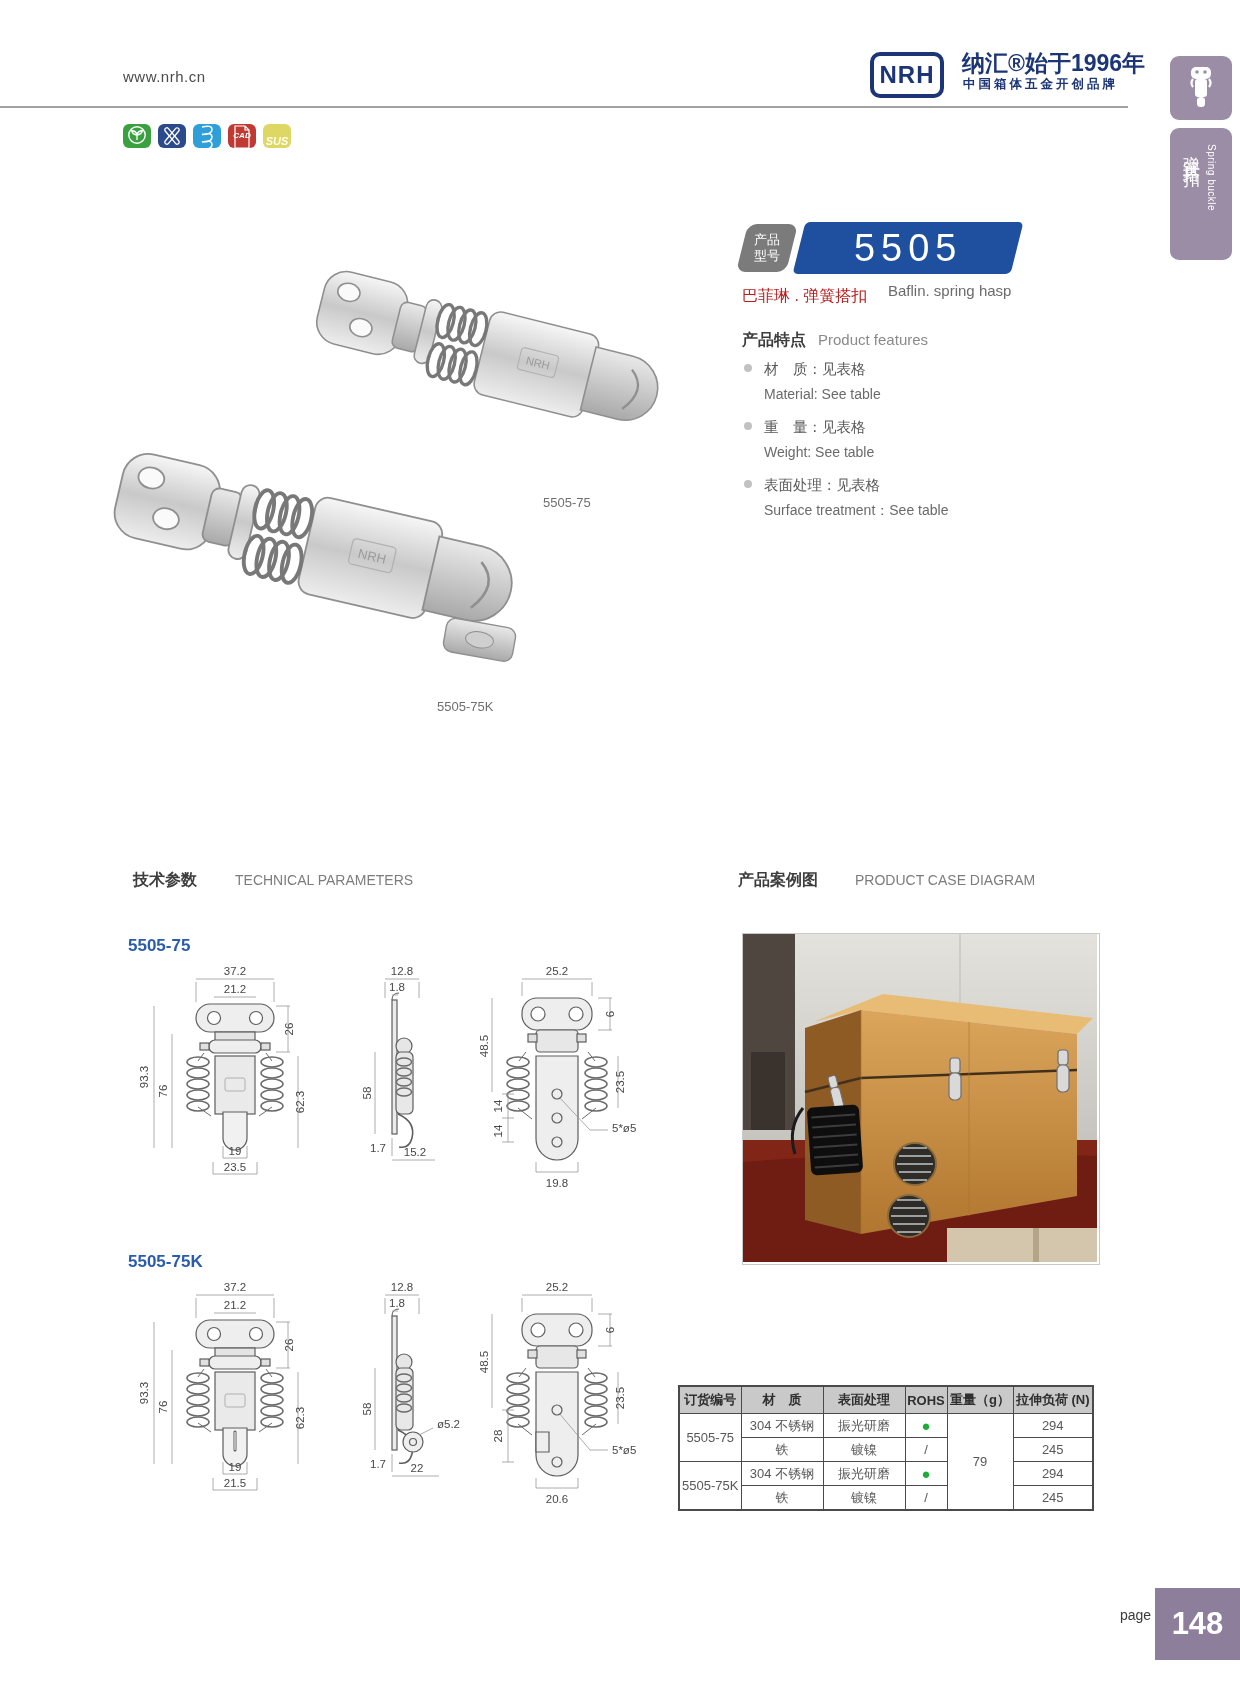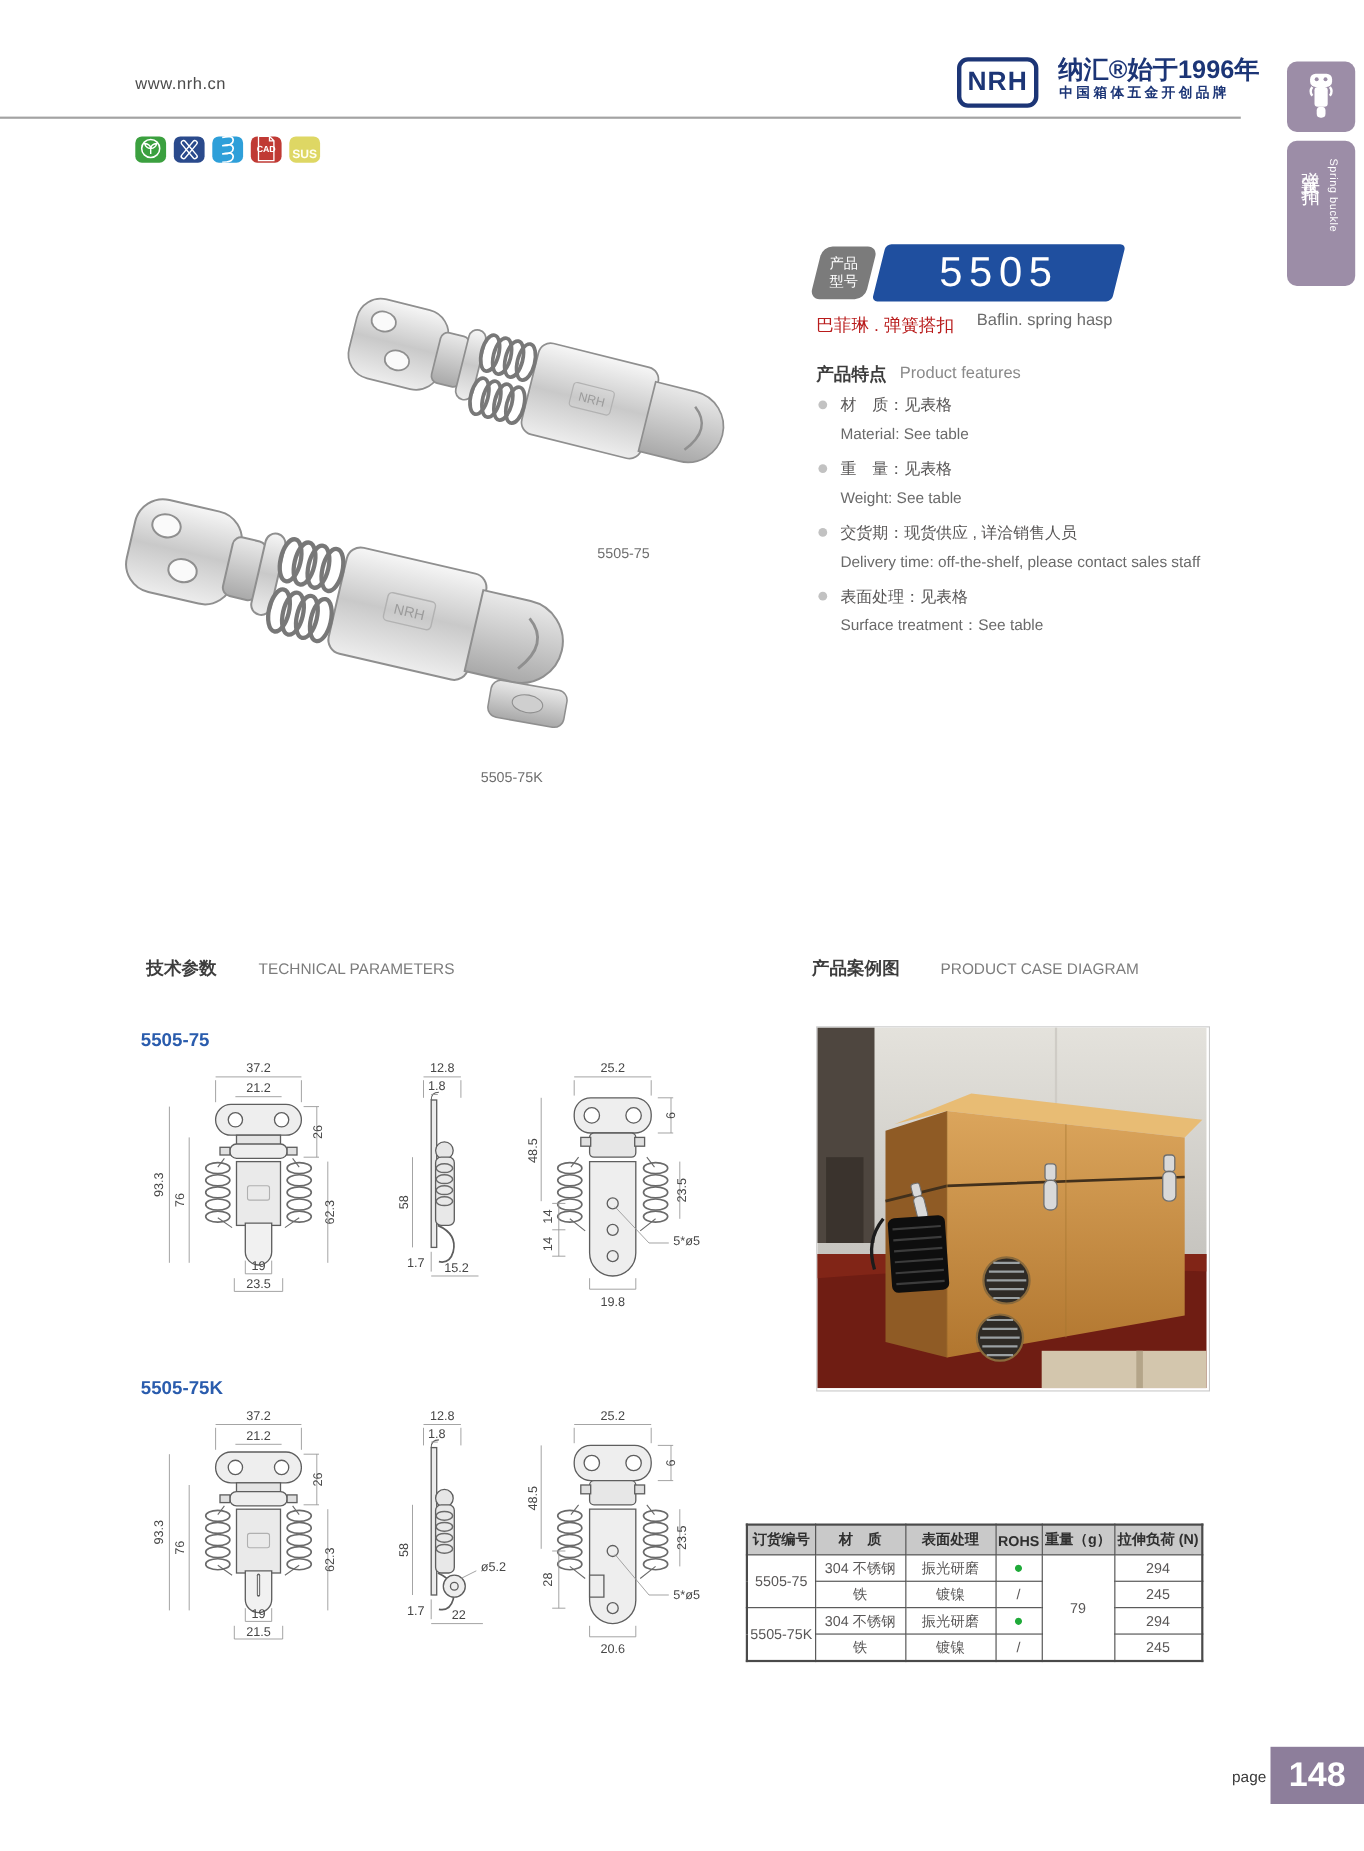--- a/index.html
+++ b/index.html
@@ -11,21 +11,21 @@
   .url{left:123px;top:68px;font-size:15px;color:#4b4b4b;letter-spacing:.5px;}
   .top-divider{left:0;top:106px;width:1128px;height:2px;background:#a3a3a3;}
   .nrh-box{left:870px;top:52px;width:66px;height:38px;border:4px solid #1c3576;border-radius:10px;
            display:flex;align-items:center;justify-content:center;}
   .nrh-box span{font-size:24px;font-weight:bold;color:#1c3576;letter-spacing:1px;}
   .brand-zh{left:962px;top:48px;font-size:23px;font-weight:bold;color:#1c3576;}
   .brand-sub{left:963px;top:76px;font-size:12.5px;font-weight:bold;color:#1c3576;letter-spacing:3px;}
 
   
   .tiles{left:123px;top:124px;display:flex;gap:7px;}
-  .tile{width:28px;height:24px;border-radius:6px;position:relative;display:flex;align-items:flex-end;justify-content:center;}
+  .tile{width:28px;height:24px;border-radius:6px;position:relative;display:flex;align-items:flex-start;justify-content:center;font-style:italic;}
   .tile.eco{background:#3ba03f;}
   .tile.tools{background:#2a4a8c;}
   .tile.spring{background:#2e9fd9;}
   .tile.cad{background:#c03a34;}
   .tile.sus{background:#ded764;}
   .tile .lbl{position:absolute;left:0;right:0;text-align:center;color:#fff;font-weight:bold;}
   .tile.cad .lbl{bottom:8px;font-size:8px;}
   .tile.sus .lbl{top:11px;font-size:11px;color:#fffef0;}
 
   
@@ -75,21 +75,21 @@
   .spec{left:678px;top:1385px;border-collapse:collapse;table-layout:fixed;}
   .spec th,.spec td{border:1px solid #4a4a4a;text-align:center;vertical-align:middle;padding:0;}
   .spec{border:2px solid #4a4a4a;}
   .spec th{background:#c9c9c9;color:#2f2f2f;font-size:13px;font-weight:bold;height:26px;}
   .spec td{background:#fff;color:#595757;font-size:13px;height:23px;}
   .rohs-pass{color:#1faa39;font-size:15px;}
   .rohs-na{color:#595757;font-size:13px;}
 
   
   .page-label{left:1120px;top:1607px;font-size:14px;color:#3a3a3a;}
-  .page-box{left:1155px;top:1588px;width:85px;height:52px;background:#8d7e9b;display:flex;align-items:center;justify-content:center;}
+  .page-box{left:1155px;top:1588px;width:85px;height:72px;background:#8d7e9b;display:flex;align-items:center;justify-content:center;}
   .page-box span{color:#fff;font-size:31px;font-weight:bold;}
 </style>
 </head>
 <body>
 
 <svg width="0" height="0" style="position:absolute" aria-hidden="true">
   <defs>
     <linearGradient id="gMetal" x1="0" y1="0" x2="0" y2="1">
       <stop offset="0" stop-color="#f6f6f6"></stop>
         <stop offset=".5" stop-color="#c9c9c9"></stop>
@@ -266,24 +266,20 @@
   <span class="abs feat-head-zh">产品特点</span>
   <span class="abs feat-head-en">Product features</span>
   <div class="abs features">
     <div class="feat-item">
       <div class="feat-zh">材　质：见表格</div>
       <div class="feat-en">Material: See table</div>
     </div>
     <div class="feat-item">
       <div class="feat-zh">重　量：见表格</div>
       <div class="feat-en">Weight: See table</div>
-    </div>
-    <div class="feat-item">
-      <div class="feat-zh">交货期：现货供应 , 详洽销售人员</div>
-      <div class="feat-en">Delivery time: off-the-shelf, please contact sales staff</div>
     </div>
     <div class="feat-item">
       <div class="feat-zh">表面处理：见表格</div>
       <div class="feat-en">Surface treatment：See table</div>
     </div>
   </div>
 
   <svg class="abs" style="left:280px;top:245px" width="410" height="260" viewBox="0 0 410 260">
     <use href="#haspPhoto" transform="translate(34,30) rotate(14 160 75) scale(1.12)"></use>
   </svg>

